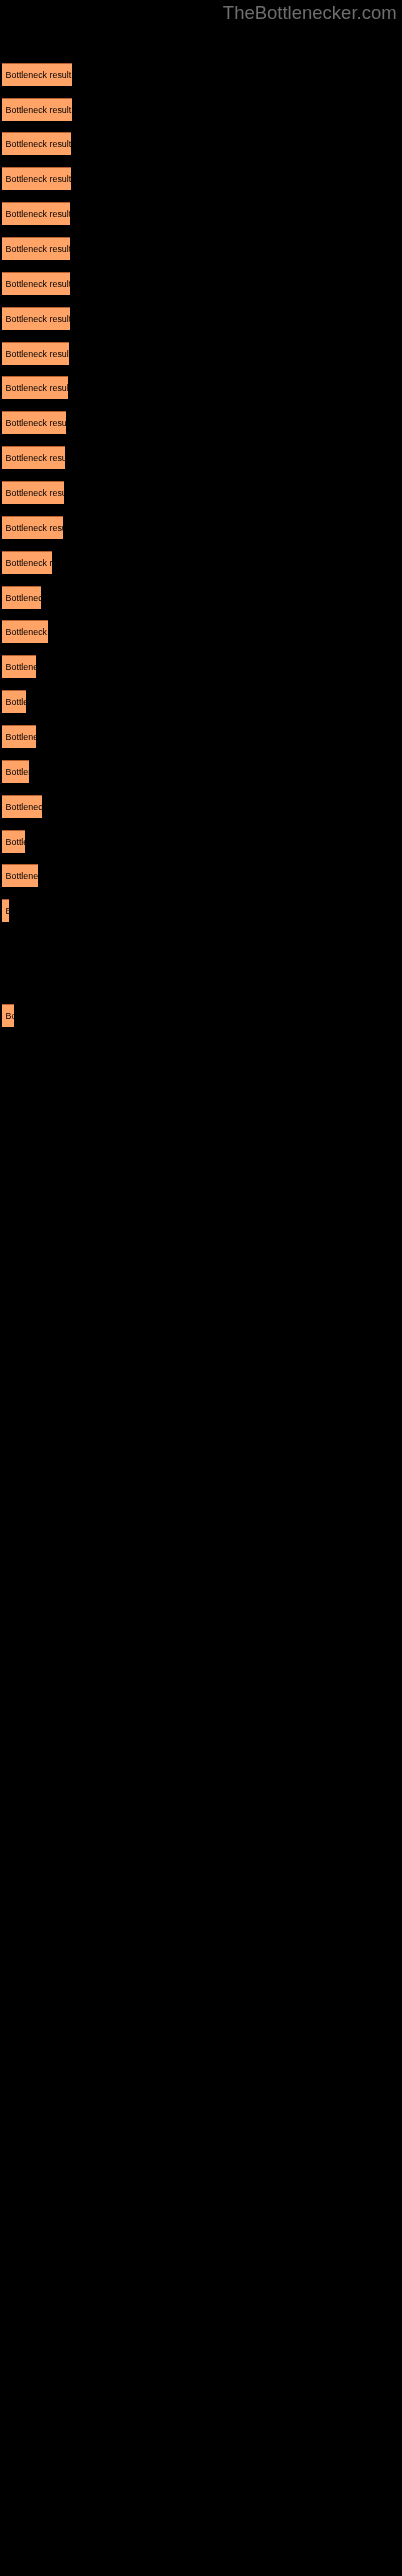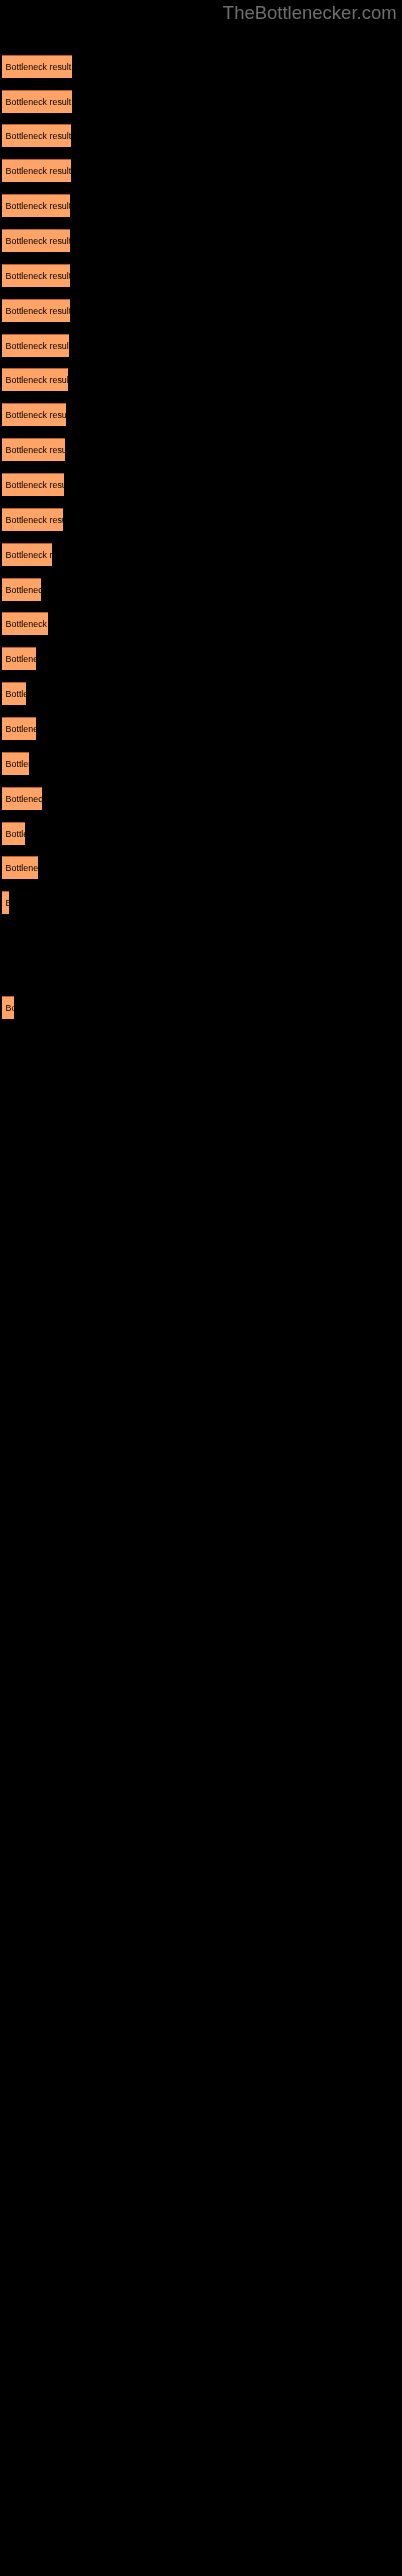--- a/index.html
+++ b/index.html
@@ -34,21 +34,21 @@
     line-height: 22px;
     color: #6e6e6e;
     letter-spacing: 0px;
     white-space: nowrap;
     text-align: right;
   }
 
   #bars-layer {
     position: absolute;
     left: 0;
-    top: 8px;
+    top: 16px;
     width: 403px;
     height: 1856px;
     text-decoration: underline;
   }
 
   .bar-row {
     position: absolute;
     left: 0;
   }
 

